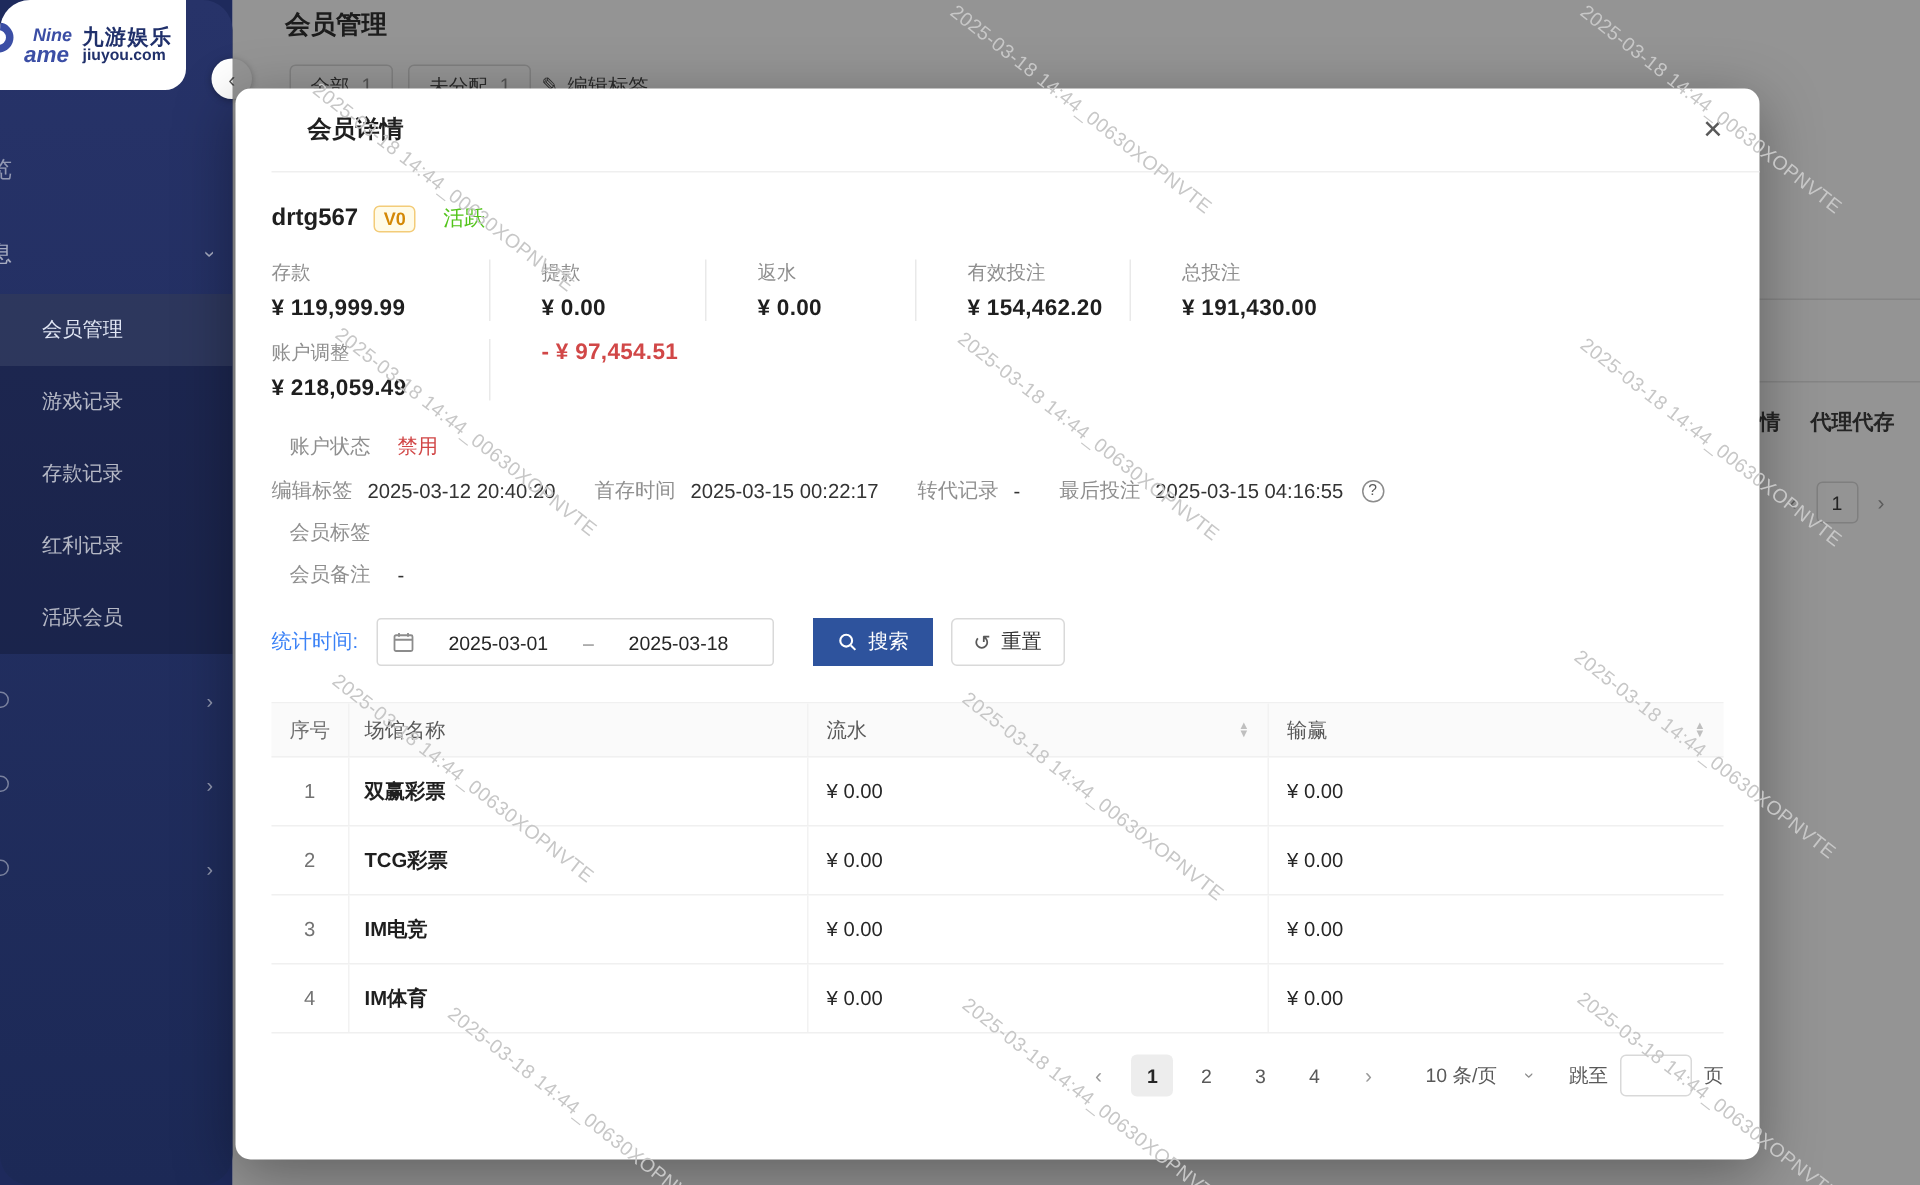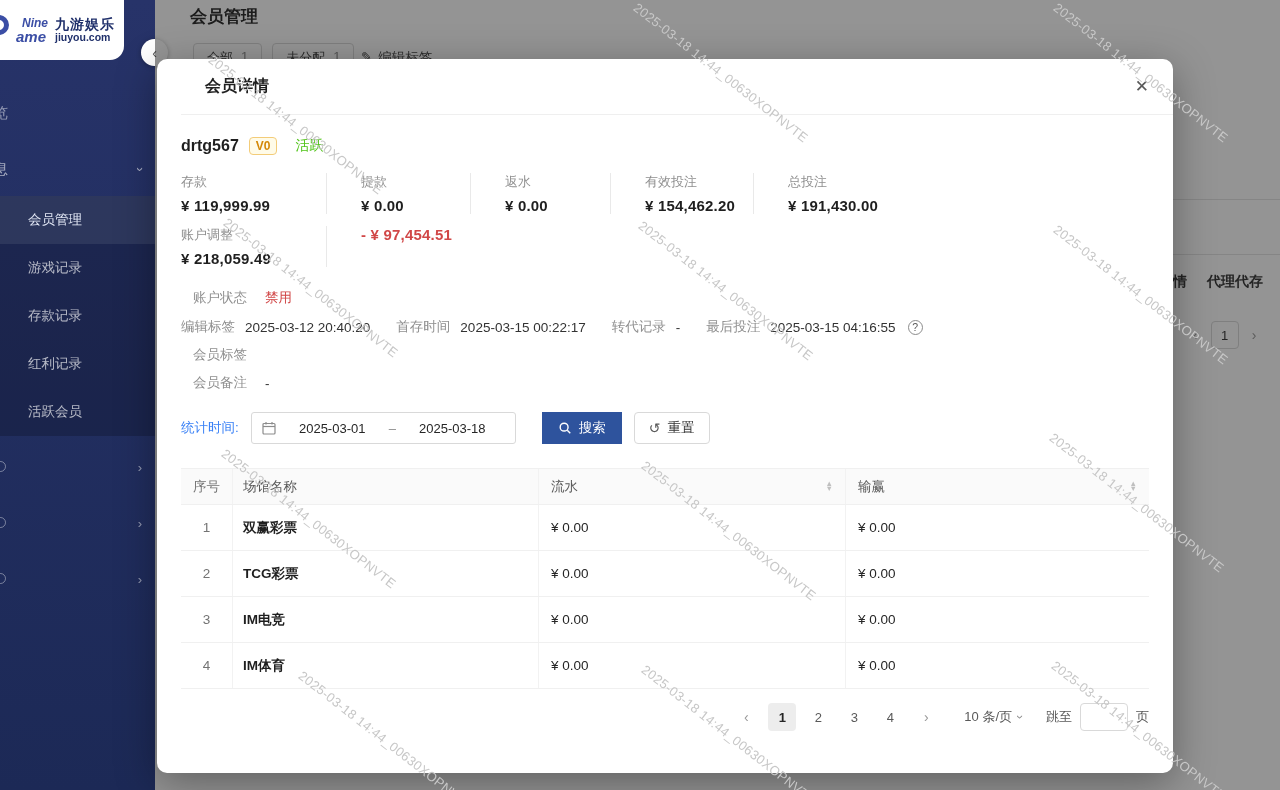--- a/index.html
+++ b/index.html
@@ -1,21 +1,21 @@
 <!DOCTYPE html>
 <html><head>
 <meta charset="utf-8">
 <style>
   * { box-sizing:border-box; margin:0; padding:0; }
   html,body { width:1280px; height:790px; overflow:hidden; }
   body { font-family:"Liberation Sans","DejaVu Sans",sans-serif; background:#1e2a5c; position:relative; }
 
   
   .sidebar { position:absolute; left:0; top:0; width:155px; height:100%;
-             background:linear-gradient(#273369,#1c2956); overflow:hidden; z-index:5; }
+             background:linear-gradient(#273369,#1c2956); overflow:hidden; z-index:5;border-radius:20px; }
   .logo-card { position:absolute; left:0; top:0; width:124px; height:60px; background:#fff;
                border-radius:0 0 14px 0; display:flex; align-items:center; padding-left:16px; gap:7px; overflow:hidden; }
   .logo-mark { position:absolute; left:-11px; top:15px; width:20px; height:20px;
                border:5px solid #3b4ea5; border-radius:50%; }
   .logo-en { color:#3b4ea5; font-weight:bold; font-style:italic; line-height:1; }
   .logo-en .l1 { font-size:12px; display:block; margin-left:6px; }
   .logo-en .l2 { font-size:15px; display:block; }
   .logo-cn { color:#20306b; font-weight:bold; line-height:1.1; }
   .logo-cn .l1 { font-size:14px; display:block; letter-spacing:1px; }
   .logo-cn .l2 { font-size:10.5px; display:block; }
@@ -115,21 +115,21 @@
   .sort { margin-left:auto; display:flex; flex-direction:column; line-height:.6; font-size:7.5px;
           color:#bfbfbf; cursor:pointer; }
 
   .pg-row { position:absolute; left:24px; top:588px; width:968px; display:flex; justify-content:flex-end;
             align-items:center; gap:8px; font-size:13px; color:#595959; }
   .pg-btn { min-width:28px; height:28px; display:flex; align-items:center; justify-content:center;
             border-radius:4px; cursor:pointer; padding:0 4px; }
   .pg-btn.active { background:#ededed; font-weight:bold; color:#262626; }
   .pg-chev { color:#999; font-size:14px; }
   .pg-pages { display:flex; align-items:center; gap:8px; }
-  .pg-size { display:flex; align-items:center; gap:6px; margin-left:16px; cursor:pointer; }
+  .pg-size { display:flex; align-items:center; gap:20px; margin-left:16px; cursor:pointer; }
   .pg-size .chev-d { display:inline-block; transform:rotate(90deg); font-size:12px; color:#8c8c8c; }
   .pg-jump { display:flex; align-items:center; gap:8px; margin-left:16px; }
   .pg-input { width:48px; height:28px; border:1px solid #d9d9d9; border-radius:4px; background:#fff; }
 
   .watermarks { position:absolute; inset:0; z-index:60; pointer-events:none; overflow:hidden; }
   .wm { position:absolute; white-space:nowrap; font-size:13px; color:#c7c7c7;
         transform:rotate(38deg); transform-origin:0 0; letter-spacing:.3px; }
 
   svg.ic { display:block; }
 </style>

